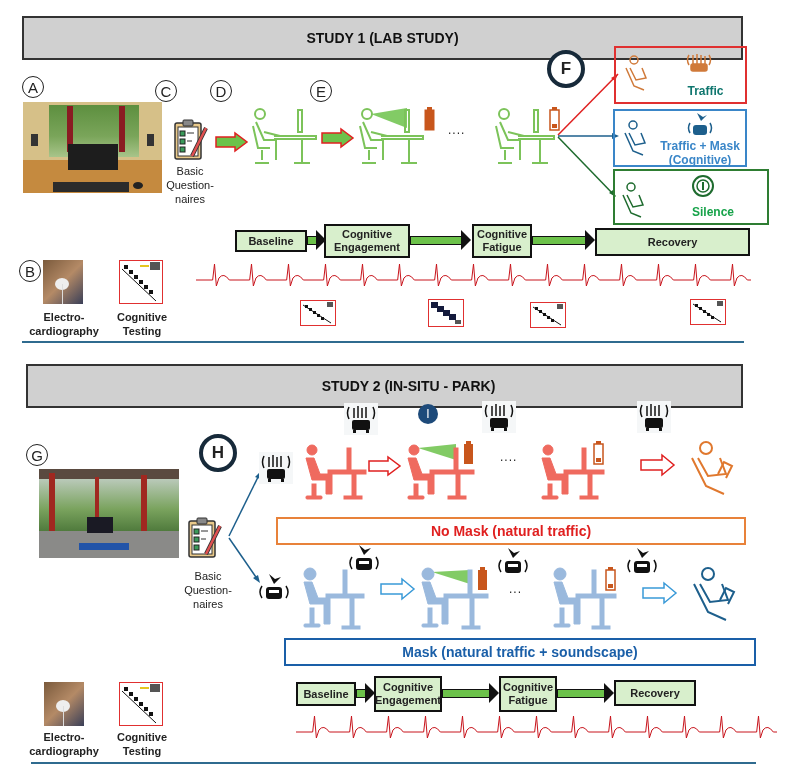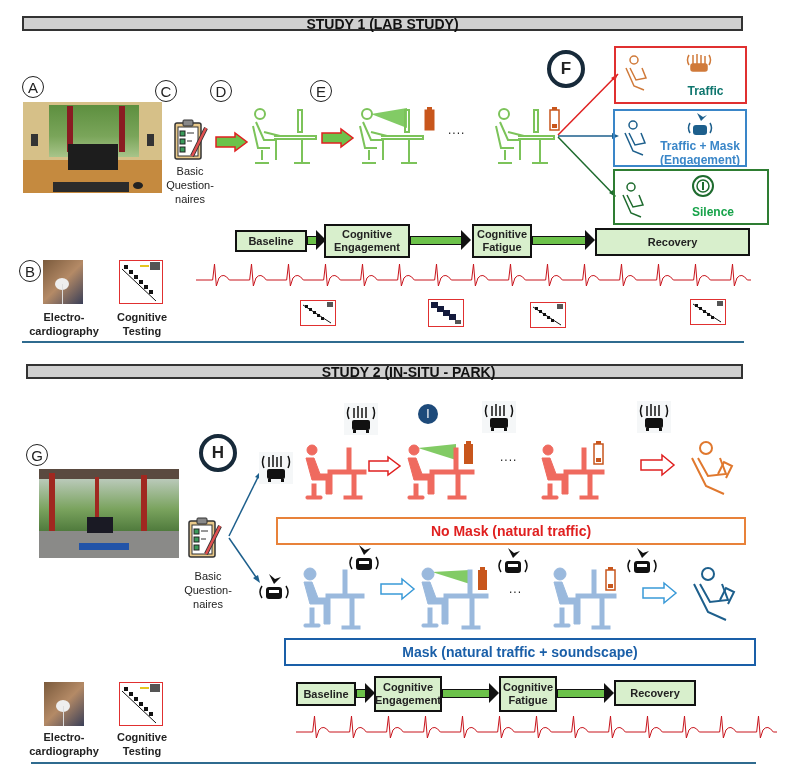--- a/index.html
+++ b/index.html
@@ -1,19 +1,19 @@
 <!DOCTYPE html>
 <html><head>
 <meta charset="utf-8">
 <style>
   html, body { margin:0; padding:0; background:#ffffff; }
   body { width:799px; height:769px; position:relative; overflow:hidden;
          font-family:"Liberation Sans", sans-serif; }
   .abs { position:absolute; }
-  .banner { position:absolute; left:22px; width:721px; height:15px; background:#d0d0d0;
+  .banner { position:absolute; left:22px; width:721px; height:44px; background:#d0d0d0;
             border:2px solid #333; box-sizing:border-box; display:flex; align-items:center;
             justify-content:center; font-weight:bold; font-size:14px; color:#111;text-align:right; }
   .circ { position:absolute; width:22px; height:22px; border:1.5px solid #222; border-radius:50%;
           display:flex; align-items:center; justify-content:center; font-size:15px; color:#222;
           box-sizing:border-box; background:#fff; }
   .circ.big { width:38px; height:38px; border:4px solid #172a3a; font-weight:bold; font-size:17px; }
   .circ.dark { width:20px; height:20px; background:#1d4a7a; border:none; color:#fff; font-size:12px; }
   .photo { position:absolute; overflow:hidden; }
   .caption { position:absolute; text-align:center; font-size:11px; color:#222; line-height:14px; }
   .caption.bold { font-weight:bold; font-size:11px; }
@@ -169,21 +169,21 @@
   </svg>
   <svg style="left:72px;top:0px;" width="26" height="28">
     <path d="M10,2 L16,6 L20,4 L14,10 Z" fill="#1d5f8c"></path>
     <g fill="none" stroke="#1d5f8c" stroke-width="1.5">
         <path d="M3,12 Q0,17 3,22 M23,12 Q26,17 23,22"></path>
       </g>
     <rect x="6" y="14" width="14" height="10" rx="3" fill="#1d5f8c"></rect>
   </svg>
   <div class="lbl" style="top:28px;left:40px;color:#3a86c8;">
     <div>Traffic + Mask</div>
-    <div>(Engagement)</div>
+    <div>(Cognitive)</div>
   </div>
 </div>
 <div class="recbox" style="left:613px;top:169px;width:156px;height:56px;border-color:#2e7d32;">
   <svg style="left:6px;top:10px;" width="26" height="40">
     <g fill="none" stroke="#1e6b2e" stroke-width="1.5">
       <circle cx="10" cy="6" r="4"></circle>
       <path d="M2,14 L10,32 L20,36 M6,14 L12,26 L22,24 L18,14"></path>
     </g>
   </svg>
   <svg style="left:76px;top:3px;" width="24" height="24">

